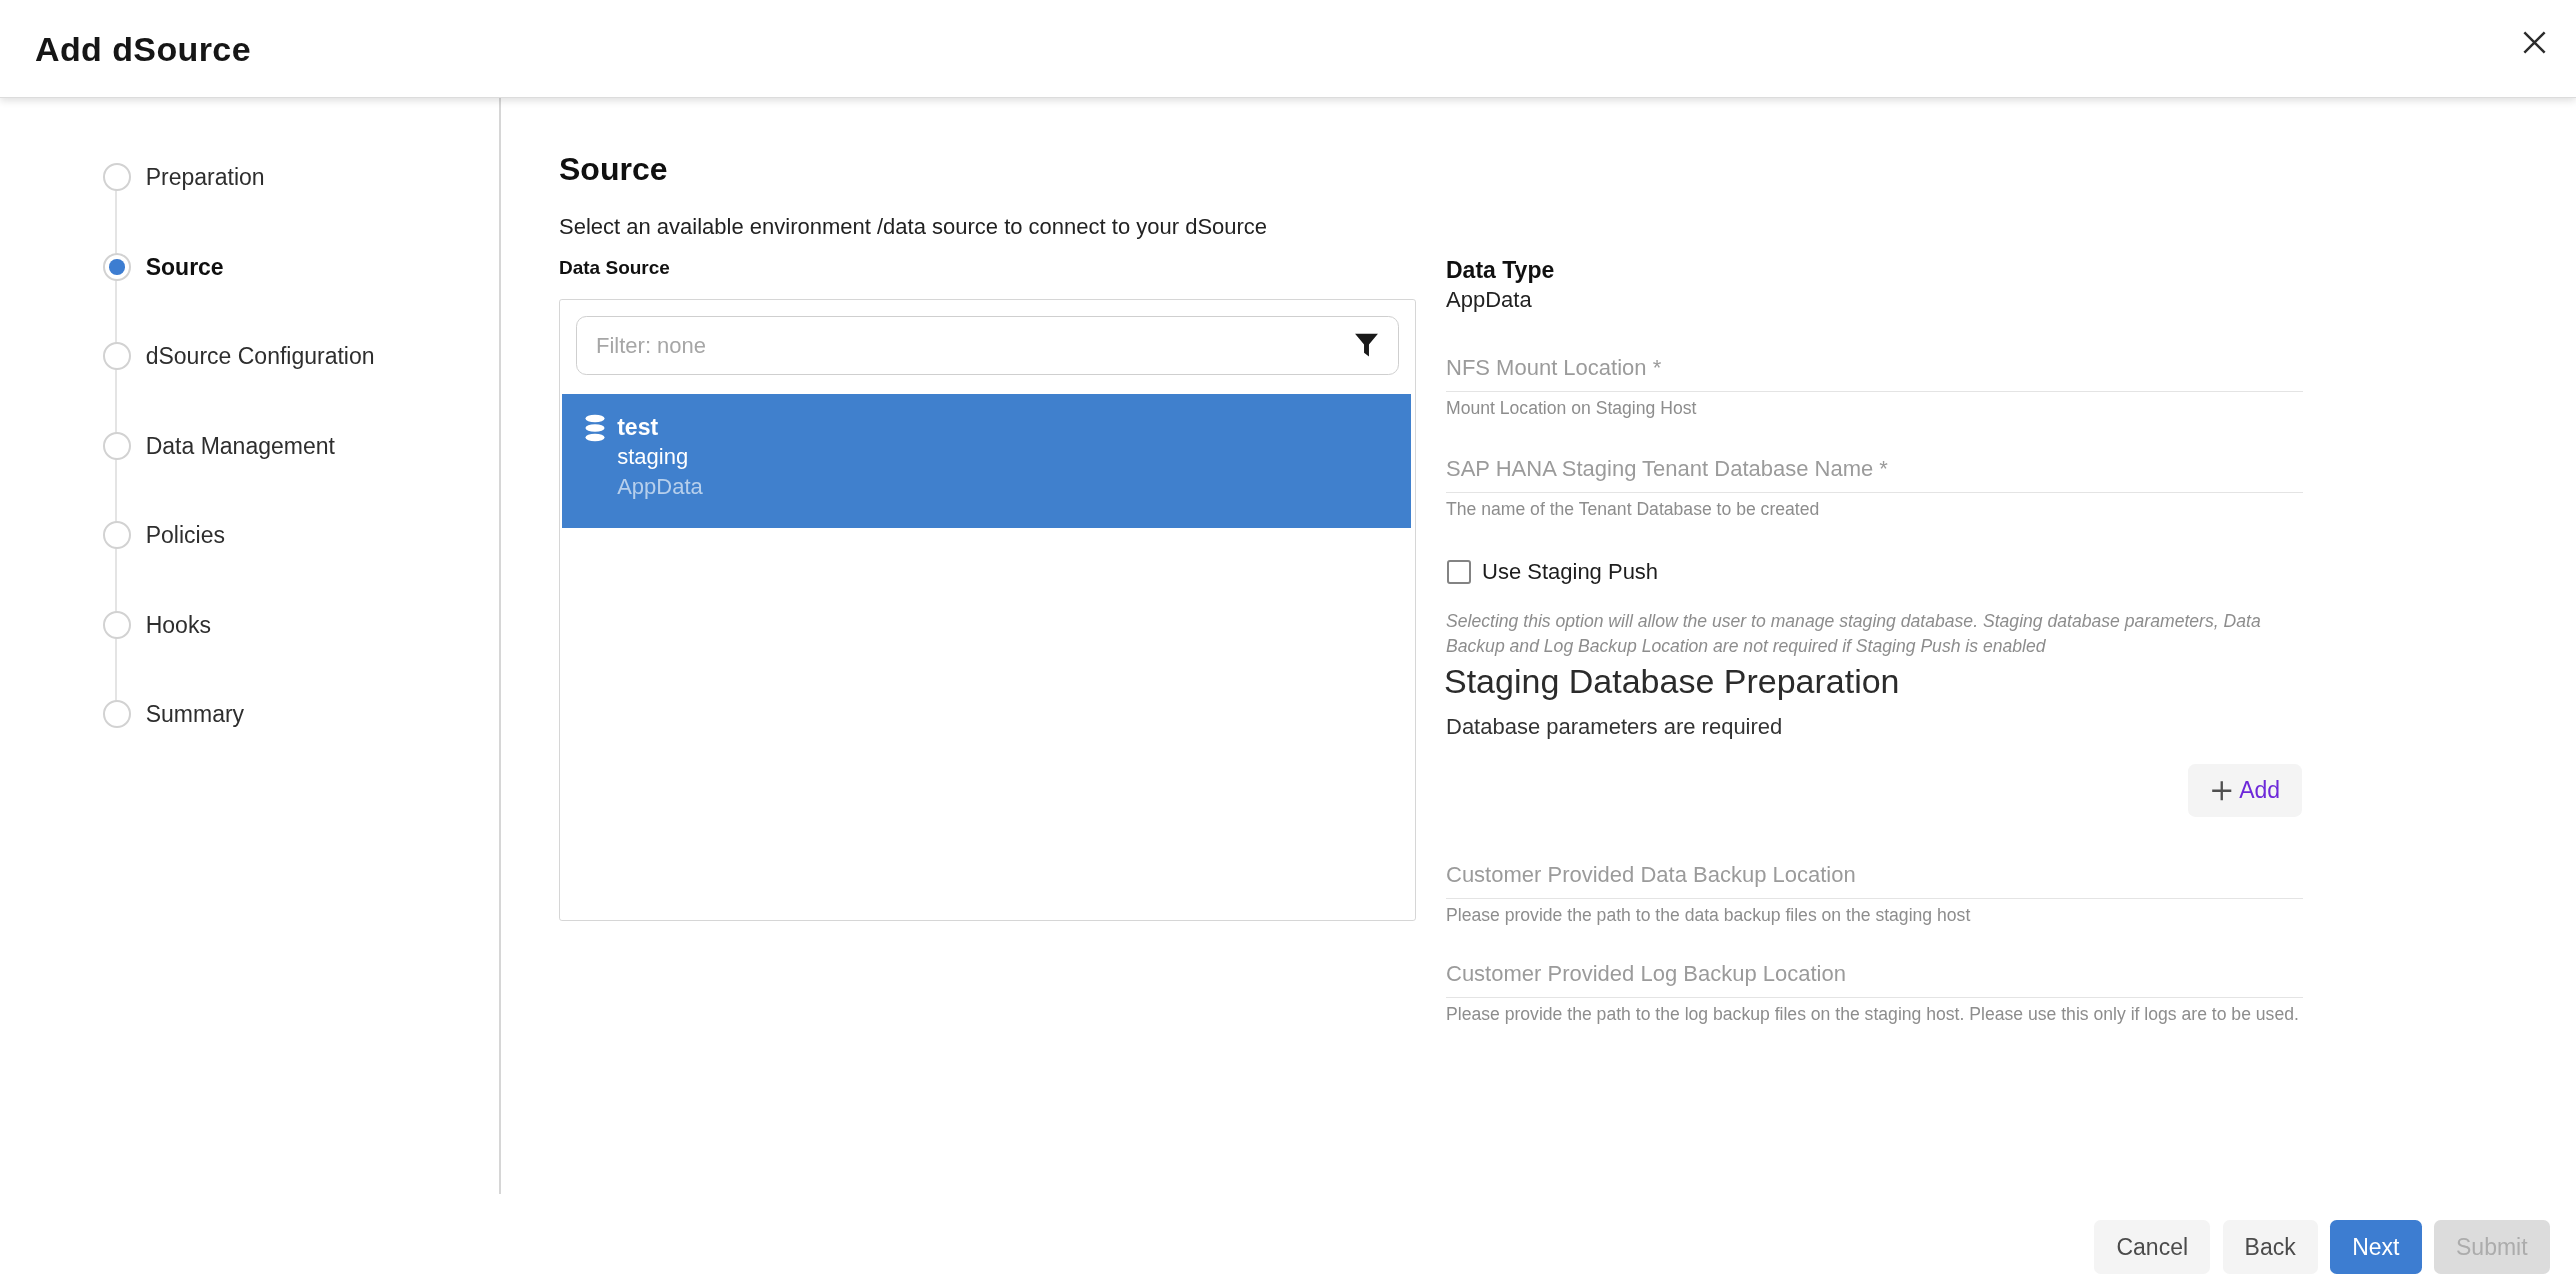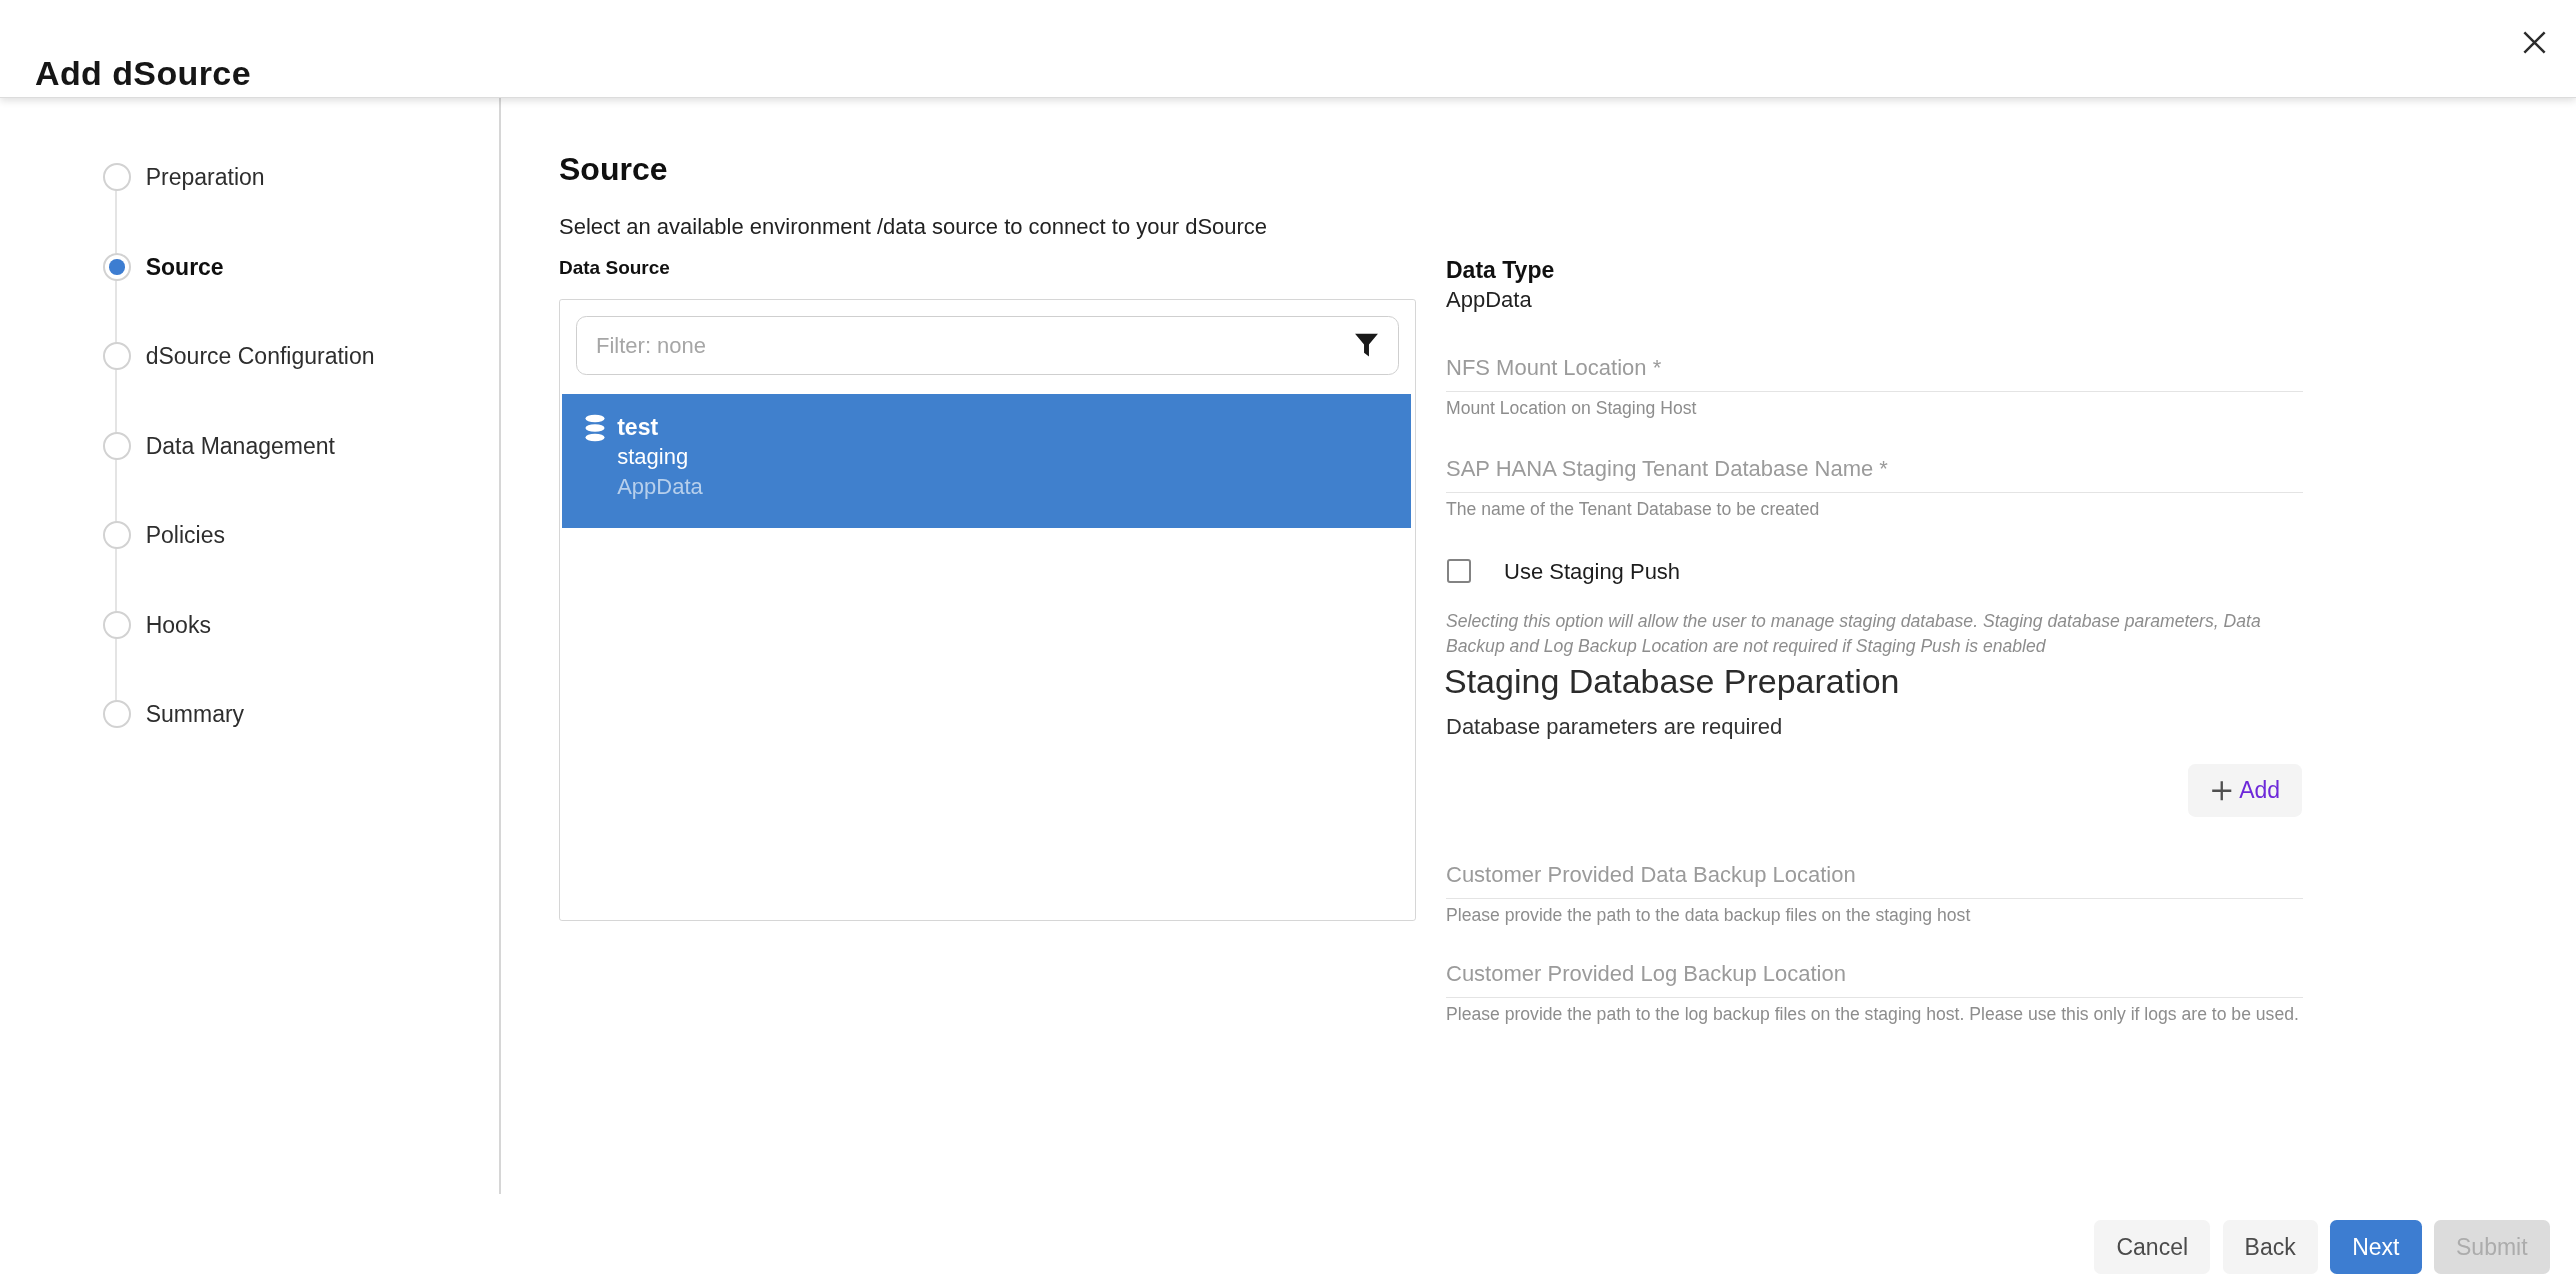--- a/index.html
+++ b/index.html
@@ -10,21 +10,21 @@
   }
 
   
   .header {
     position: absolute; top: 0; left: 0; width: 100%; height: 97px;
     background: #fff; border-bottom: 1.5px solid #dcdcdc;
     box-shadow: 0 2.9px 7.3px rgba(0,0,0,0.12); z-index: 10;
   }
   .title {
     position: absolute; left: 35px; top: 50%; transform: translateY(-50%);
-    font-size: 34px; font-weight: bold; color: #161616; letter-spacing: 0.4px; margin-top: 24px;
+    font-size: 34px; font-weight: bold; color: #161616; letter-spacing: 0.4px;
   }
   .close-btn {
     position: absolute; right: 22px; top: 22px; width: 40px; height: 40px;
     background: none; border: none; cursor: pointer; padding: 0;
     display: flex; align-items: center; justify-content: center;
   }
 
   
   .stepper { position: absolute; left: 0; top: 97px; width: 499px; height: 1098px; margin-top: 9px; }
   .stepper-divider {
@@ -85,21 +85,21 @@
     width: 100%; box-sizing: border-box; border: none; border-bottom: 1.5px solid #e4e4e4;
     font-family: "Liberation Sans", sans-serif; font-size: 22px; color: #333;
     padding: 0 0 10.3px 0; outline: none; background: transparent;
   }
   .field-input::placeholder { color: #9b9b9b; opacity: 1; }
   .helper { margin: 5.9px 0 0 0; font-size: 17.6px; color: #8d8d8d; }
 
   .field-1 { top: 355px; }
   .field-2 { top: 456px; }
 
-  .checkbox-row { position: absolute; left: 1447px; top: 559px; display: flex; gap: 33px; cursor: pointer; }
+  .checkbox-row { position: absolute; left: 1447px; top: 559px; display: flex; align-items: center; gap: 11px; cursor: pointer; }
   .checkbox {
     width: 24px; height: 24px; box-sizing: border-box;
     border: 2.9px solid #838383; border-radius: 2.9px; background: #fff; flex: 0 0 auto;
   }
   .checkbox-label { font-size: 22px; color: #1d1d1d; }
 
   .push-desc {
     position: absolute; left: 1446px; top: 609px; width: 851px;
     font-size: 17.6px; line-height: 25px; color: #8d8d8d; font-style: italic;
   }

